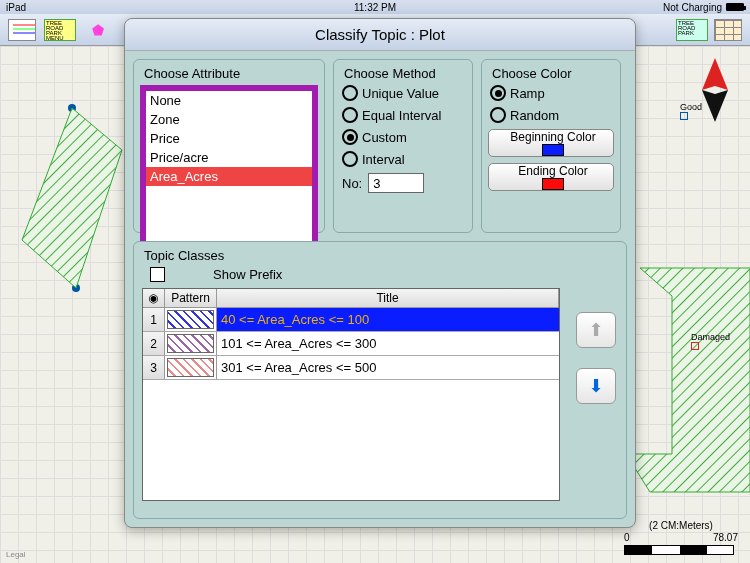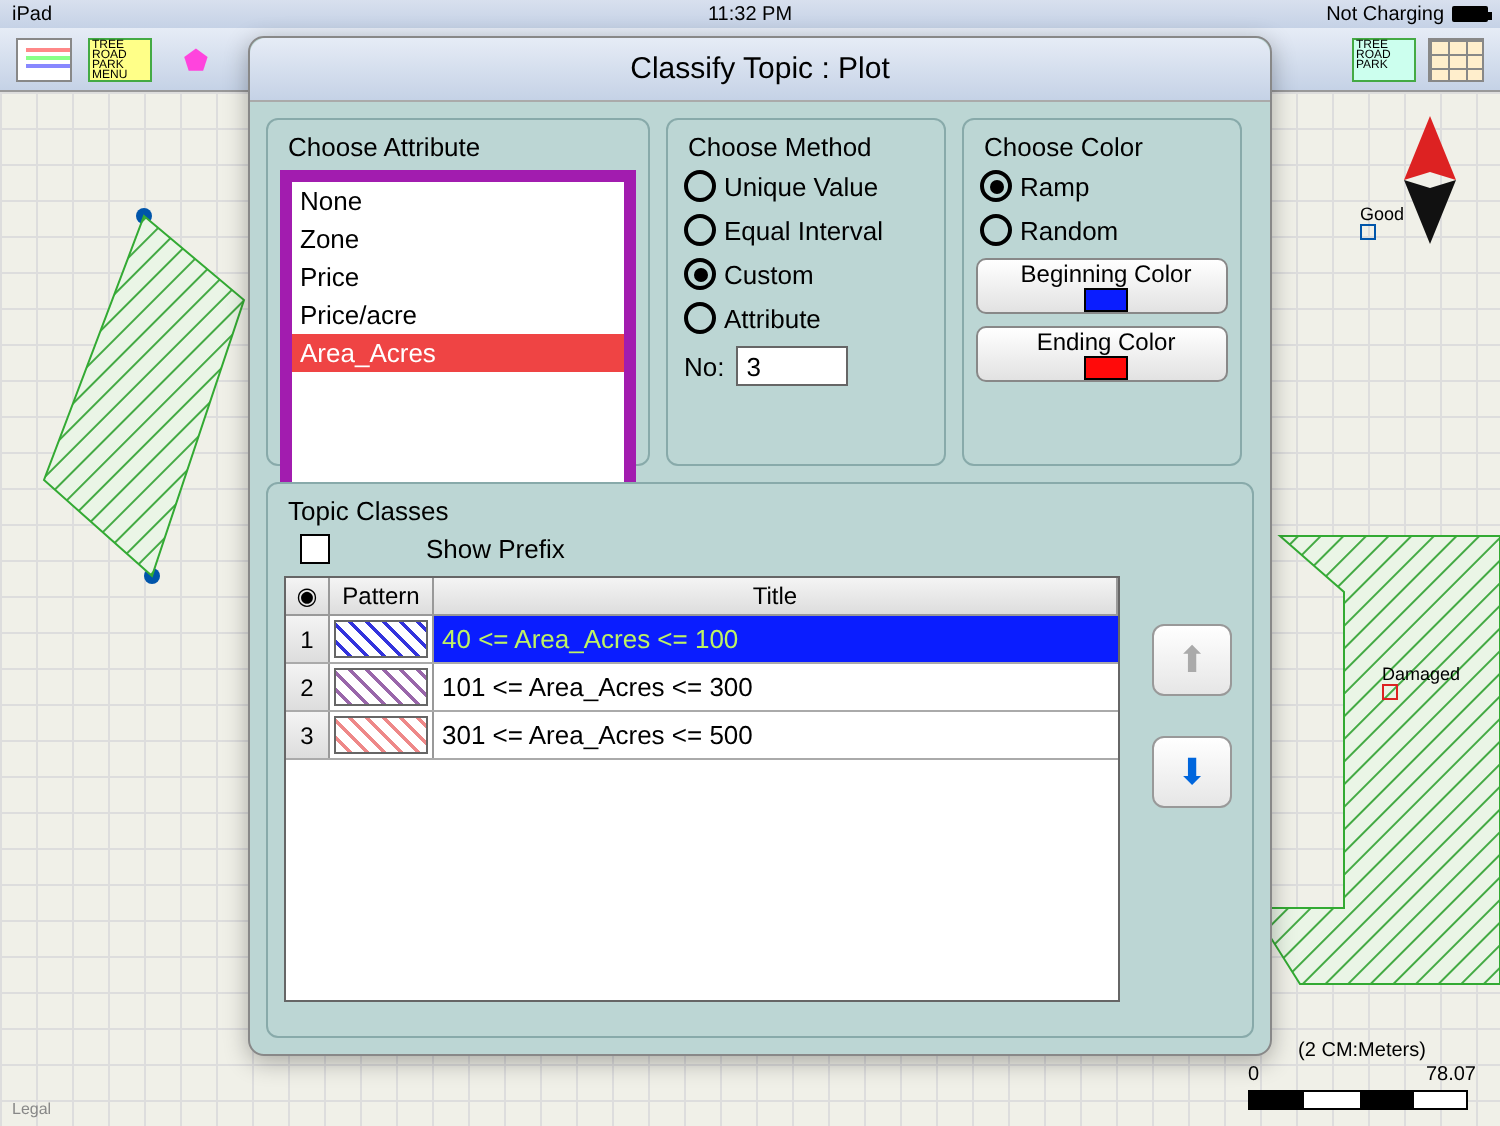--- a/index.html
+++ b/index.html
@@ -79,21 +79,21 @@
   
   .classes-group { flex: 1; position: relative; }
   .show-prefix { display: flex; align-items: center; font-size: 13px; margin: 2px 0 6px 10px; gap: 44px; }
   .checkbox { width: 15px; height: 15px; border: 1.5px solid #000; background: #fff; margin-right: 4px; }
   
   .table-wrap { border: 1px solid #666; background: #fff; width: 418px; position: relative; margin-left: 2px; }
   .thead { display: flex; background: linear-gradient(#f4f4f4, #ddd); border-bottom: 1px solid #999; font-size: 12px; }
   .th { border-right: 1px solid #999; padding: 2px 4px; text-align: center; }
   .th-eye { width: 22px; } .th-pat { width: 52px; } .th-title { flex: 1; }
   .tr { display: flex; border-bottom: 1px solid #aaa; font-size: 13px; height: 24px; align-items: stretch; }
-  .tr.sel .td-title { background: #0a1dff; color: #bef264; }
+  .tr.sel .td-title { background: #0a1dff; color: #eab308; }
   .td-num { width: 22px; background: linear-gradient(#f4f4f4, #ddd); border-right: 1px solid #999;
     text-align: center; font-size: 12px; line-height: 24px; }
   .td-pat { width: 52px; border-right: 1px solid #999; padding: 2px; }
   .hatch { width: 100%; height: 100%; border: 1px solid #666; }
   .hatch.blue { background: repeating-linear-gradient(45deg, #fff 0 4px, #33d 4px 6px); }
   .hatch.purple { background: repeating-linear-gradient(45deg, #fff 0 4px, #96a 4px 6px); }
   .hatch.red { background: repeating-linear-gradient(45deg, #fff 0 4px, #e88 4px 6px); }
   .td-title { flex: 1; padding: 0 4px; line-height: 24px; }
   .empty-rows { height: 120px; }
   
@@ -189,21 +189,21 @@
         <div class="radio-row">
             <span class="radio"></span>
             <span>Equal Interval</span>
           </div>
         <div class="radio-row">
             <span class="radio on"></span>
             <span>Custom</span>
           </div>
         <div class="radio-row">
             <span class="radio"></span>
-            <span>Attribute</span>
+            <span>Interval</span>
           </div>
         <div class="no-row">
           <span>No:</span>
           <input class="no-input" value="3" style="">
         </div>
       </div>
 
       <div class="group color-group">
         <div class="group-title">Choose Color</div>
         <div class="radio-row">

